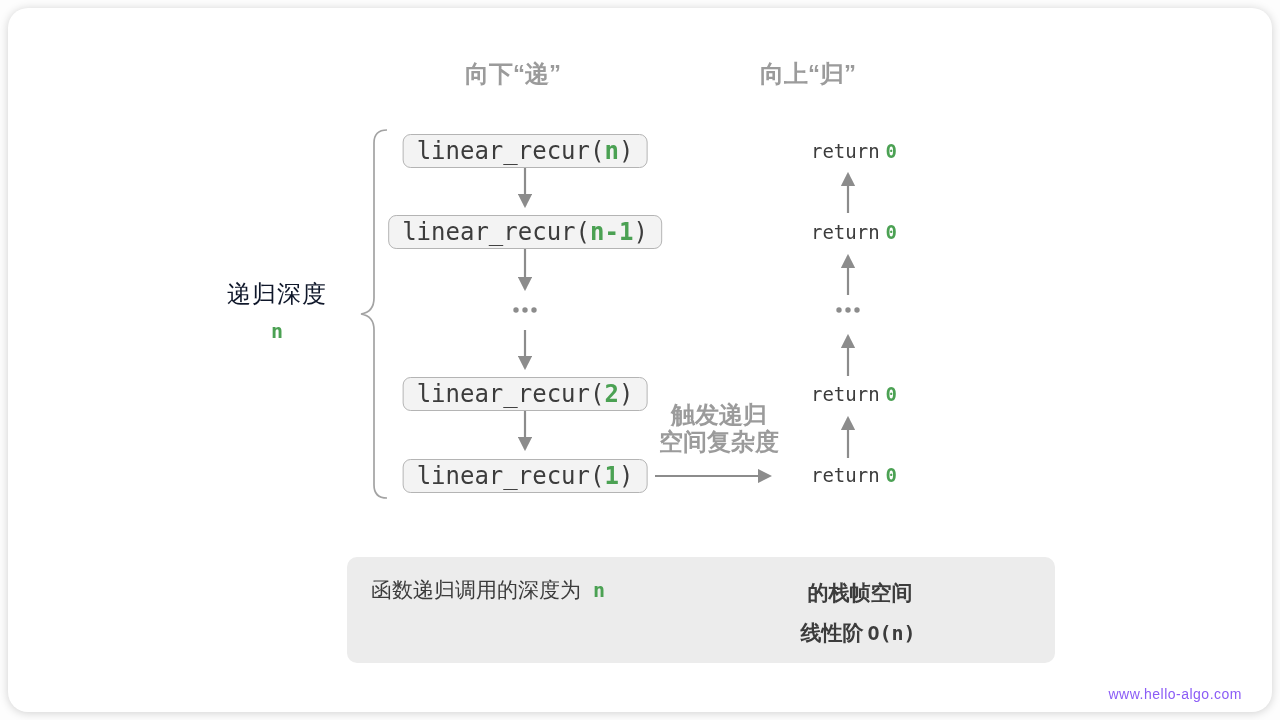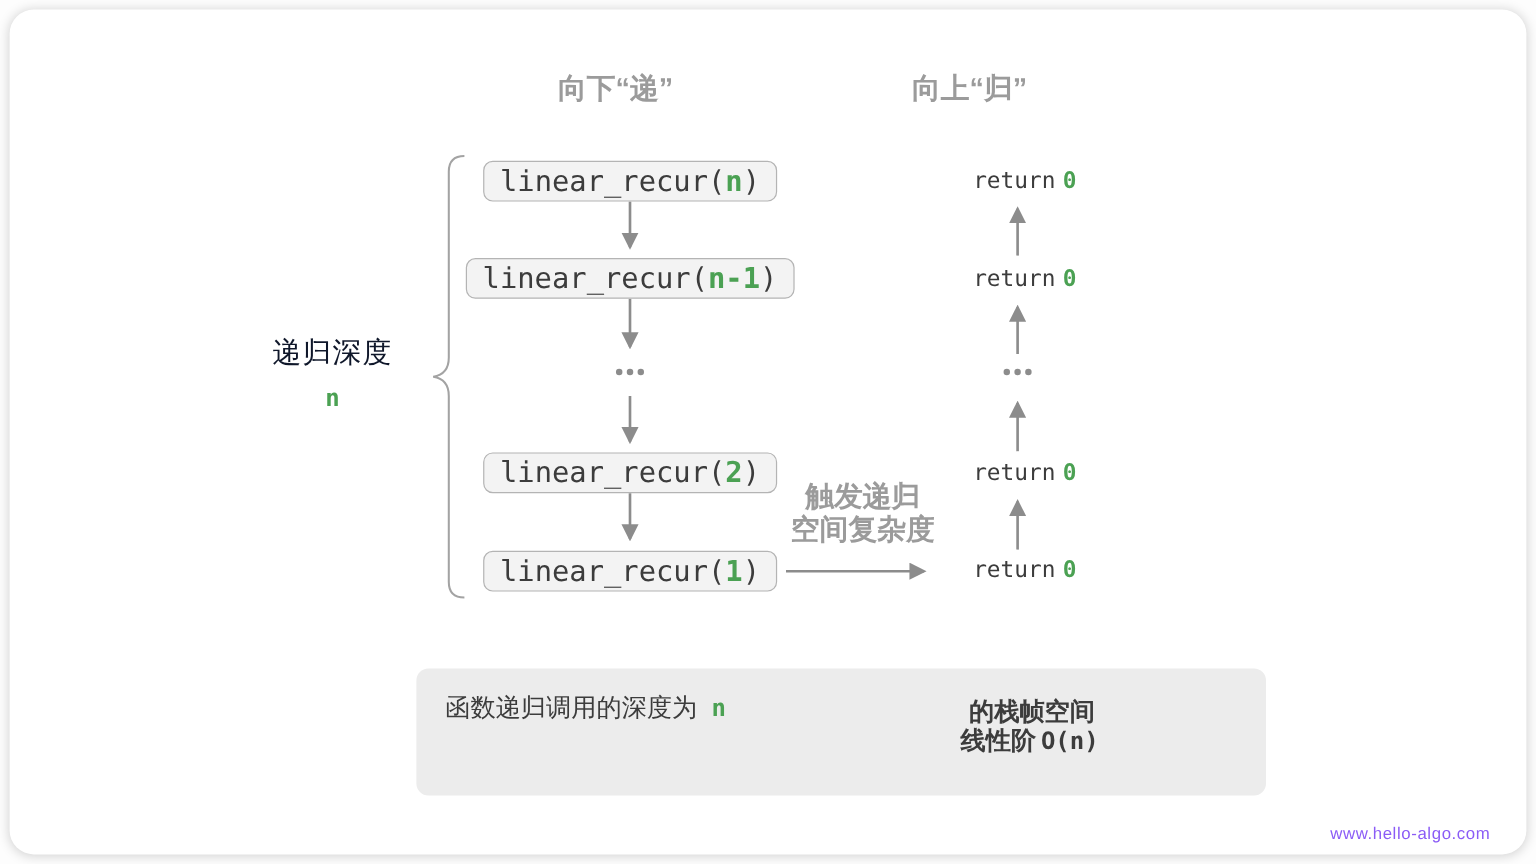--- a/index.html
+++ b/index.html
@@ -163,19 +163,19 @@
     <div>触发递归</div>
     <div>空间复杂度</div>
   </div>
 
   <div class="summary-box">
     <div class="summary-line cx" style="left:143px; top:19px;">
       <span>函数递归调用的深度为</span>
       <span class="green code" style="font-size:20px; margin-left:6px;">n</span>
     </div>
     <div class="summary-line cx result-title" style="left:513px; top:22px;">的栈帧空间</div>
-    <div class="summary-line cx result-value blue" style="left:513px; top:46px;">
+    <div class="summary-line cx result-value blue" style="left:513px; top:62px;">
       <span>线性阶</span><span class="code"><span>O(</span><span>n</span><span>)</span></span>
     </div>
   </div>
 
   <div class="watermark">www.hello-algo.com</div>
 </div>
 
 </body></html>

